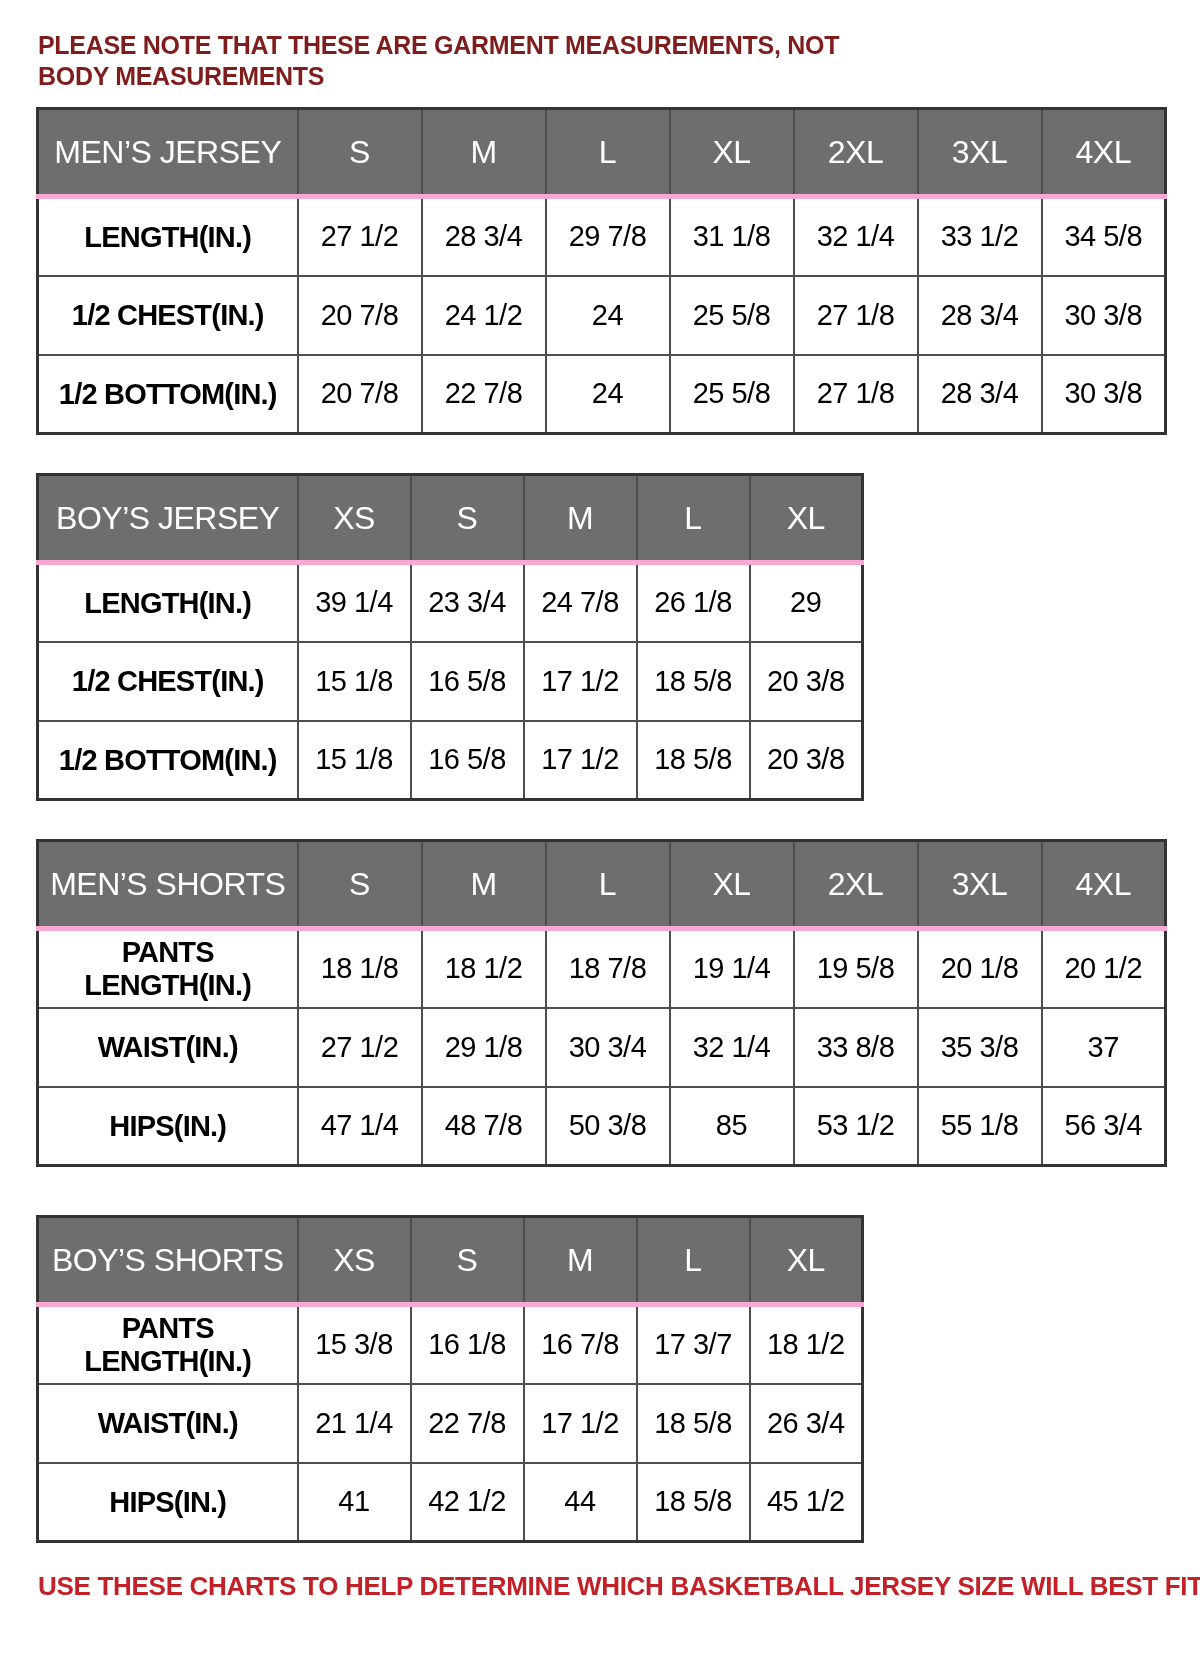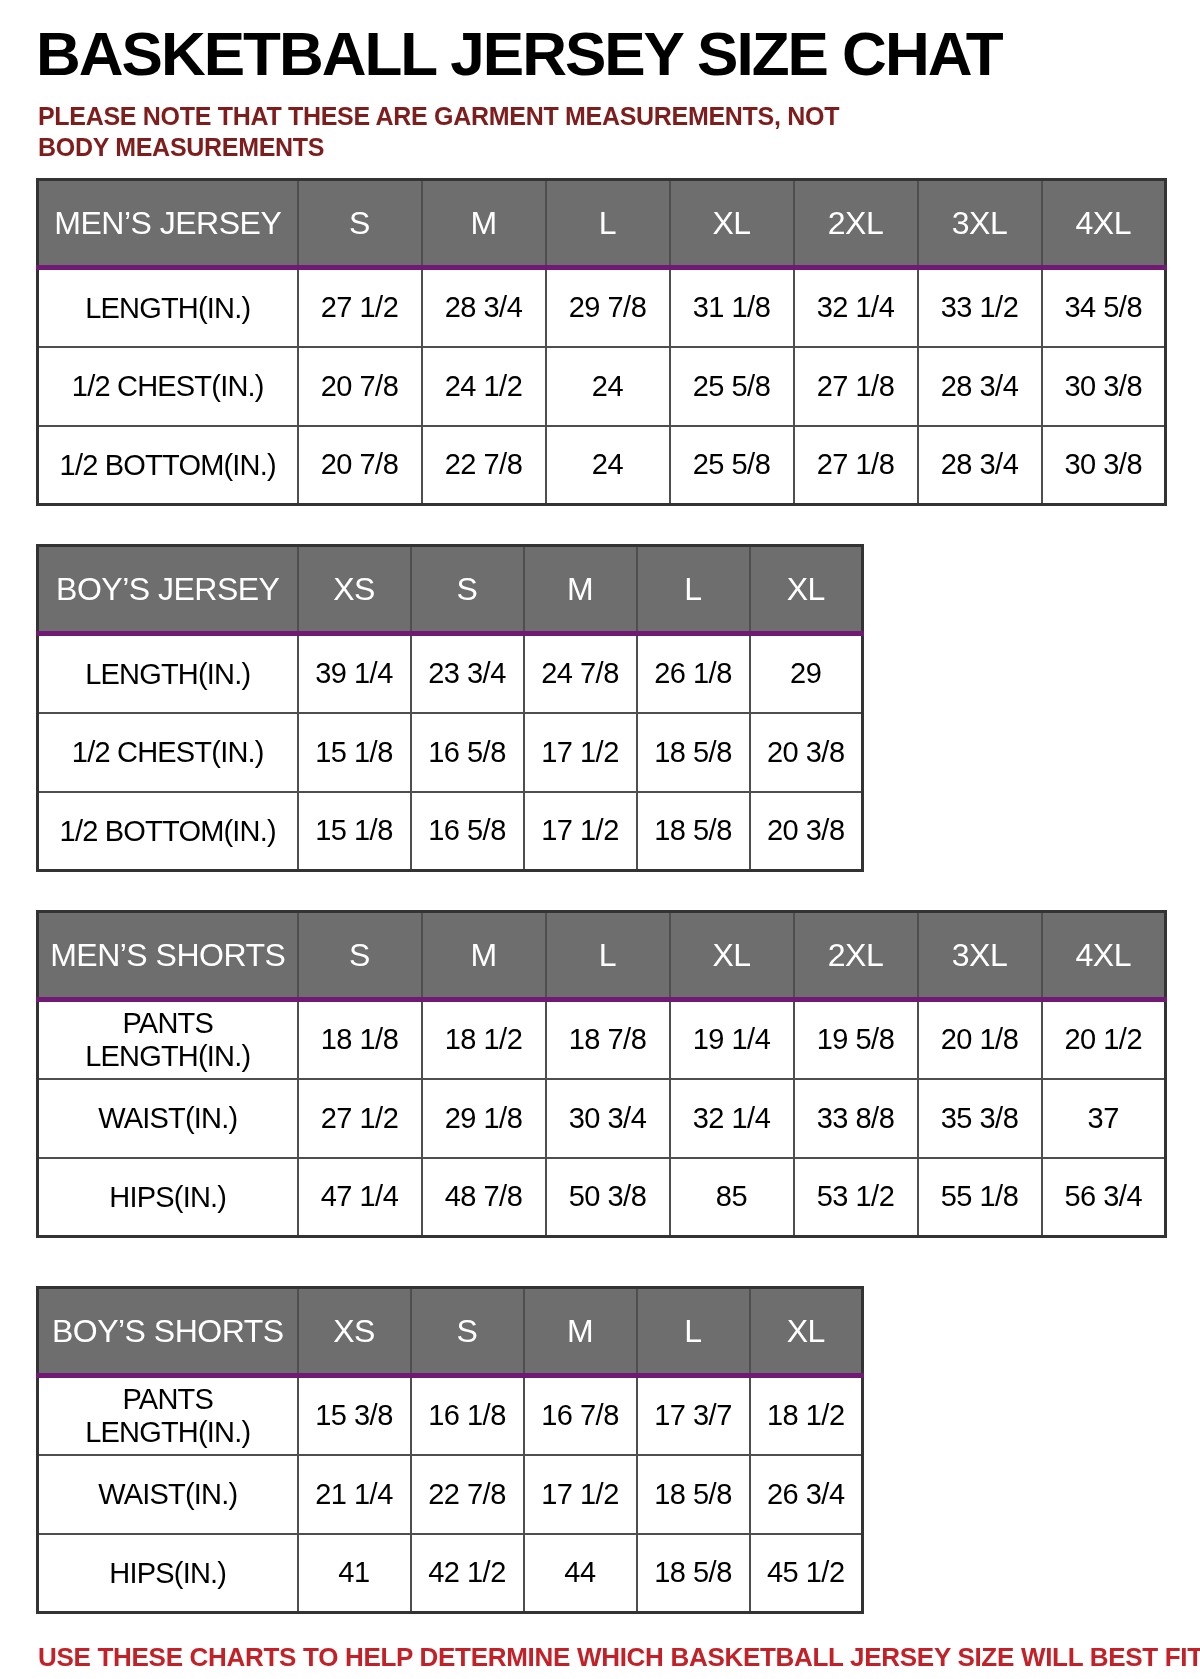--- a/index.html
+++ b/index.html
@@ -48,25 +48,25 @@
     padding: 0 4px;
     overflow: hidden;
   }
   .tbl thead th {
     background: #6e6e6e;
     color: #ffffff;
     font-weight: 400;
     font-size: 32px;
     height: 84px;
     letter-spacing: -0.5px;
-    border-bottom: 5px solid #701a75;
+    border-bottom: 5px solid #f9a8d4;
   }
   .tbl tbody tr { height: 79px; }
   .tbl tbody th.rowlabel {
-    font-weight: 400;
+    font-weight: 700;
     font-size: 29px;
     letter-spacing: -0.8px;
     line-height: 1.12;
     color: #000000;
     background: #ffffff;
   }
   .tbl tbody td {
     font-size: 29px;
     font-weight: 400;
     letter-spacing: -0.5px;
@@ -83,21 +83,20 @@
     font-weight: 700;
     letter-spacing: -0.3px;
     color: #c32127;
     white-space: nowrap;
   }
 </style>
 </head>
 <body>
 
 <div class="page">
-  <h1 class="title">BASKETBALL JERSEY SIZE CHAT</h1>
   <div class="note">PLEASE NOTE THAT THESE ARE GARMENT MEASUREMENTS, NOT BODY MEASUREMENTS</div>
   <div class="tables">
       <table class="tbl wide">
         <colgroup>
           <col class="c-label">
           <col class="c-size">
           <col class="c-size">
           <col class="c-size">
           <col class="c-size">
           <col class="c-size">

